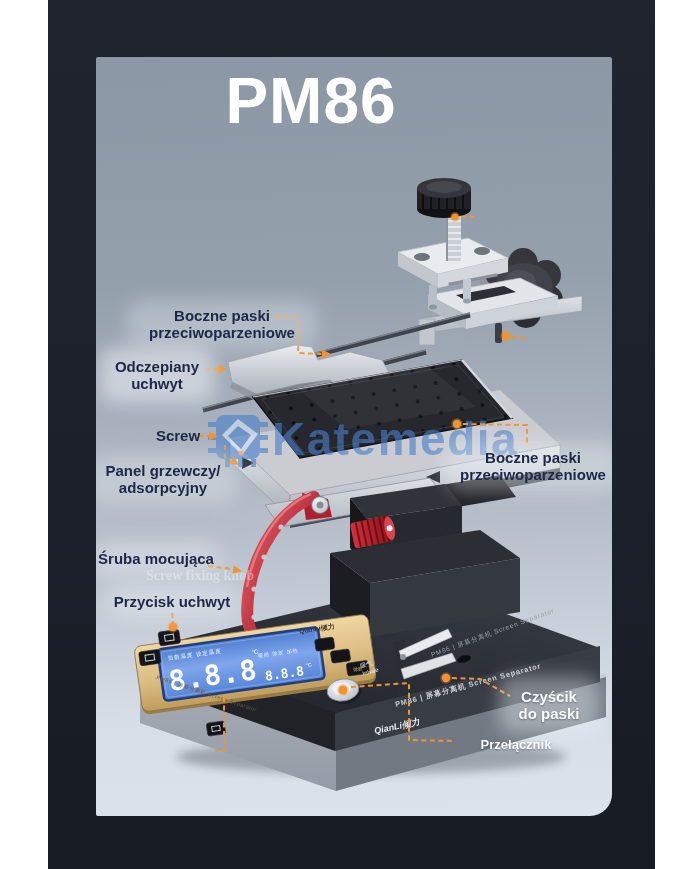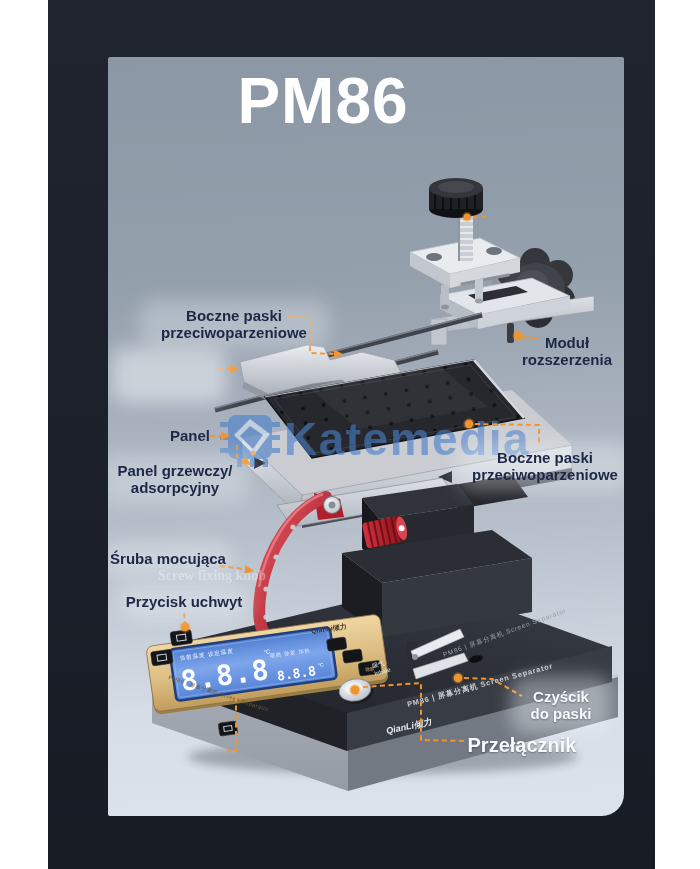--- a/index.html
+++ b/index.html
@@ -1,32 +1,32 @@
 <!DOCTYPE html>
 <html><head>
 <meta charset="utf-8">
 <style>
   html,body{margin:0;padding:0;}
   .page{position:relative;width:700px;height:869px;background:#ffffff;overflow:hidden;
         font-family:"Liberation Sans",sans-serif;}
   .dark-frame{position:absolute;left:48px;top:0;width:607px;height:869px;
         background:linear-gradient(180deg,#20242e 0%,#1c202a 55%,#171b24 100%);}
-  .card{position:absolute;left:108px;top:57px;width:516px;height:759px;overflow:hidden;
+  .card{position:absolute;left:96px;top:57px;width:516px;height:759px;overflow:hidden;
         border-radius:2px 2px 22px 2px;
         background:linear-gradient(178deg,#8c97a5 0%,#95a0ad 30%,#b7bfca 62%,#d6dde7 85%,#dde3ec 100%);}
   .title{position:absolute;left:45px;top:8px;width:340px;height:72px;line-height:72px;
         text-align:center;font-size:64px;font-weight:800;color:#ffffff;letter-spacing:1px;}
   .machine{position:absolute;left:0;top:0;width:516px;height:759px;}
   .halo{position:absolute;transform:translate(-50%,-50%);background:rgba(240,245,250,.55);
         filter:blur(9px);border-radius:16px;pointer-events:none;}
   .lbl{position:absolute;transform:translate(-50%,-50%);display:flex;flex-direction:column;
        align-items:center;font-weight:700;font-size:15px;line-height:1.15;white-space:nowrap;
        color:#1d2746;text-align:center;}
   .lbl.white{color:#f8fafc;text-shadow:0 1px 2px rgba(25,35,55,.45);}
-  .lbl.big{font-size:20px;}
+  .lbl.big{font-size:13px;margin-left:6px;}
   .lbl.ghost{color:rgba(255,255,255,.34);font-size:14px;text-shadow:none;font-family:Liberation Serif, serif;}
   svg text{font-family:"Liberation Sans",sans-serif;}
   svg text.mono{font-family:"DejaVu Sans Mono",monospace;}
 </style>
 </head>
 <body>
 
 <div class="page">
   <div class="dark-frame"></div>
 
@@ -307,26 +307,26 @@
     <div class="halo" style="left:67px;top:422px;width:150px;height:50px;background:rgba(240,245,250,.3)"></div>
     <div class="halo" style="left:60px;top:502px;width:130px;height:34px;background:rgba(240,245,250,.35)"></div>
     <div class="halo" style="left:76px;top:545px;width:130px;height:32px;background:rgba(240,245,250,.35)"></div>
     <div class="halo" style="left:437px;top:409px;width:175px;height:50px;background:rgba(240,245,250,.35)"></div>
     <div class="halo" style="left:453px;top:648px;width:100px;height:58px;background:rgba(240,245,250,.4)"></div>
 
     <div class="lbl" style="left:126px;top:267px">
       <span>Boczne paski</span>
       <span>przeciwoparzeniowe</span>
     </div>
-    <div class="lbl" style="left:459px;top:294px">
-      <span>Moduł</span>
-      <span>rozszerzenia</span>
+    <div class="lbl" style="left:61px;top:318px">
+      <span>Odczepiany</span>
+      <span>uchwyt</span>
     </div>
     <div class="lbl" style="left:82px;top:379px">
-      <span>Panel</span>
+      <span>Screw</span>
     </div>
     <div class="lbl" style="left:67px;top:422px">
       <span>Panel grzewczy/</span>
       <span>adsorpcyjny</span>
     </div>
     <div class="lbl ghost" style="left:104px;top:519px">
       <span>Screw fixing knob</span>
     </div>
     <div class="lbl" style="left:60px;top:502px">
       <span>Śruba mocująca</span>

